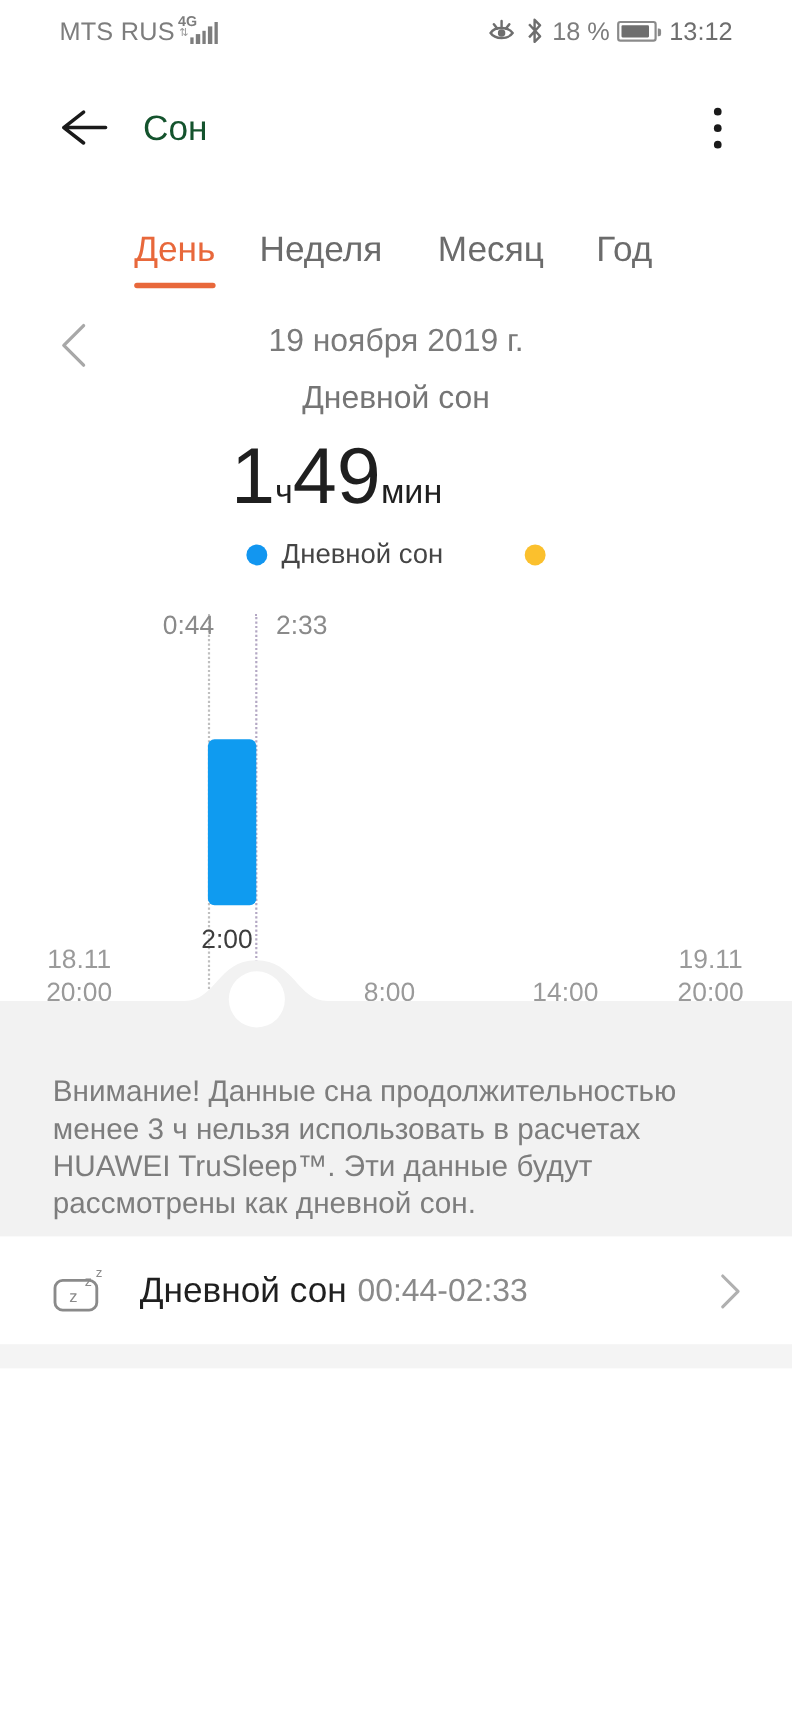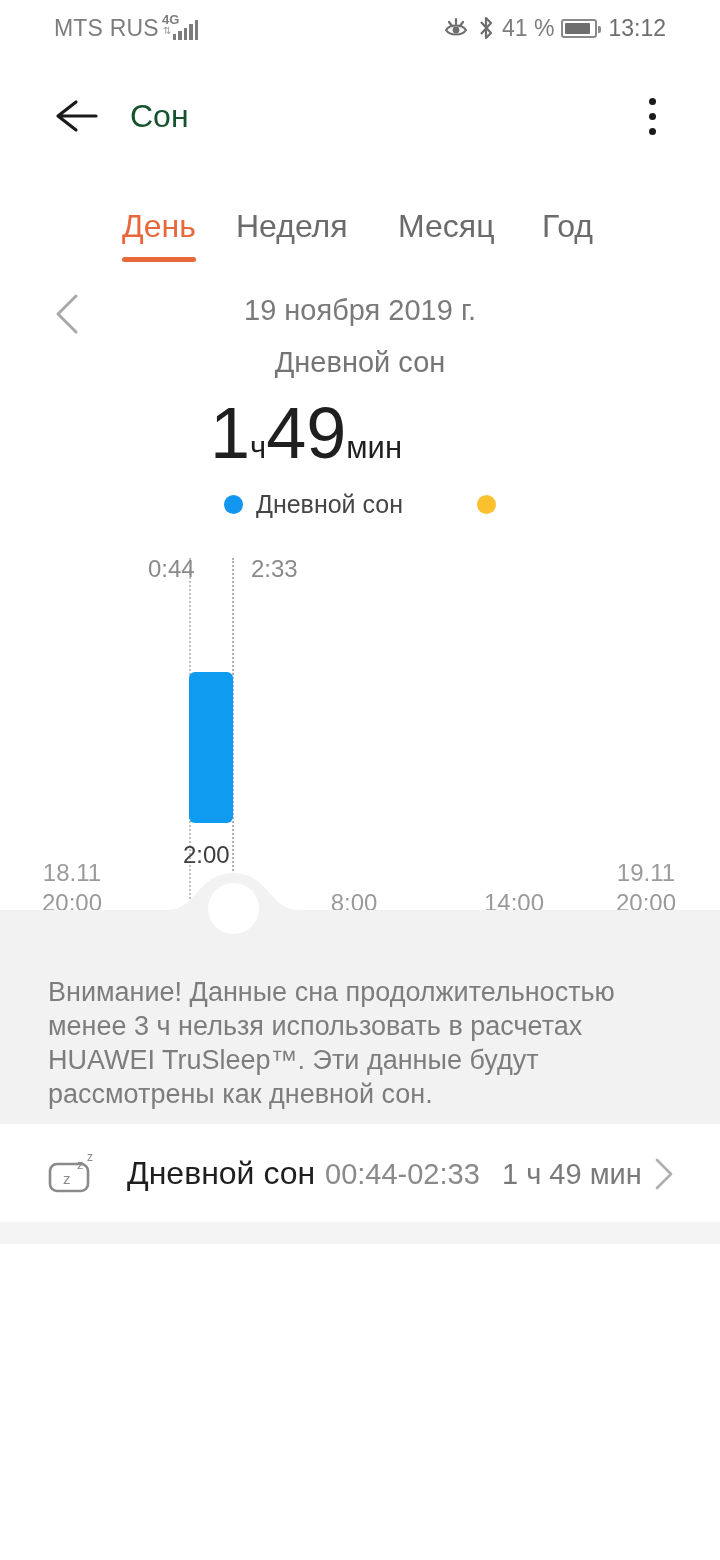--- a/index.html
+++ b/index.html
@@ -156,21 +156,21 @@
         <path d="M4 15 C8 9,20 9,24 15 C20 21,8 21,4 15 Z" fill="none" stroke="#6e6e6e" stroke-width="2.2"></path>
         <circle cx="14" cy="15" r="3.4" fill="#6e6e6e"></circle>
         <path d="M7 7 L10 11 M21 7 L18 11 M14 4 L14 9" stroke="#6e6e6e" stroke-width="2.2" fill="none" stroke-linecap="round"></path>
       </svg>
     </span>
     <span style="display:inline-block;width:18px;height:26px;">
       <svg width="18" height="26" viewBox="0 0 18 26">
         <path d="M4 7 L14 18 L9 23 L9 3 L14 8 L4 19" fill="none" stroke="#6e6e6e" stroke-width="2.2" stroke-linejoin="round"></path>
       </svg>
     </span>
-    <span class="sb-pct">41 %</span>
+    <span class="sb-pct">18 %</span>
     <span class="sb-battery">
         <span></span>
       </span>
     <span class="sb-time">13:12</span>
   </div>
 </div>
 
 <div class="appbar">
   <div class="back-btn">
     <svg width="56" height="56" viewBox="0 0 56 56">
@@ -261,21 +261,20 @@
   <div class="sleep-icon">
     <svg width="56" height="46" viewBox="0 0 56 46">
       <rect x="3" y="14" width="38" height="27" rx="7" ry="7" fill="none" stroke="#8a8a8a" stroke-width="2.6"></rect>
       <text x="16" y="34" font-family="Liberation Sans, sans-serif" font-size="15" fill="#8a8a8a">z</text>
       <text x="30" y="19" font-family="Liberation Sans, sans-serif" font-size="13" fill="#8a8a8a">z</text>
       <text x="40" y="11" font-family="Liberation Sans, sans-serif" font-size="12" fill="#8a8a8a">z</text>
     </svg>
   </div>
   <div class="detail-name">Дневной сон</div>
   <div class="detail-time">00:44-02:33</div>
-  <div class="detail-dur">1 ч 49 мин</div>
   <div class="detail-chev">
     <svg width="28" height="40" viewBox="0 0 28 40">
       <path d="M7 6 L21 20 L7 34" fill="none" stroke="#b0b0b0" stroke-width="2.8" stroke-linecap="round" stroke-linejoin="round"></path>
     </svg>
   </div>
 </div>
 
 <div class="bottom-band"></div>
 
 </body></html>

